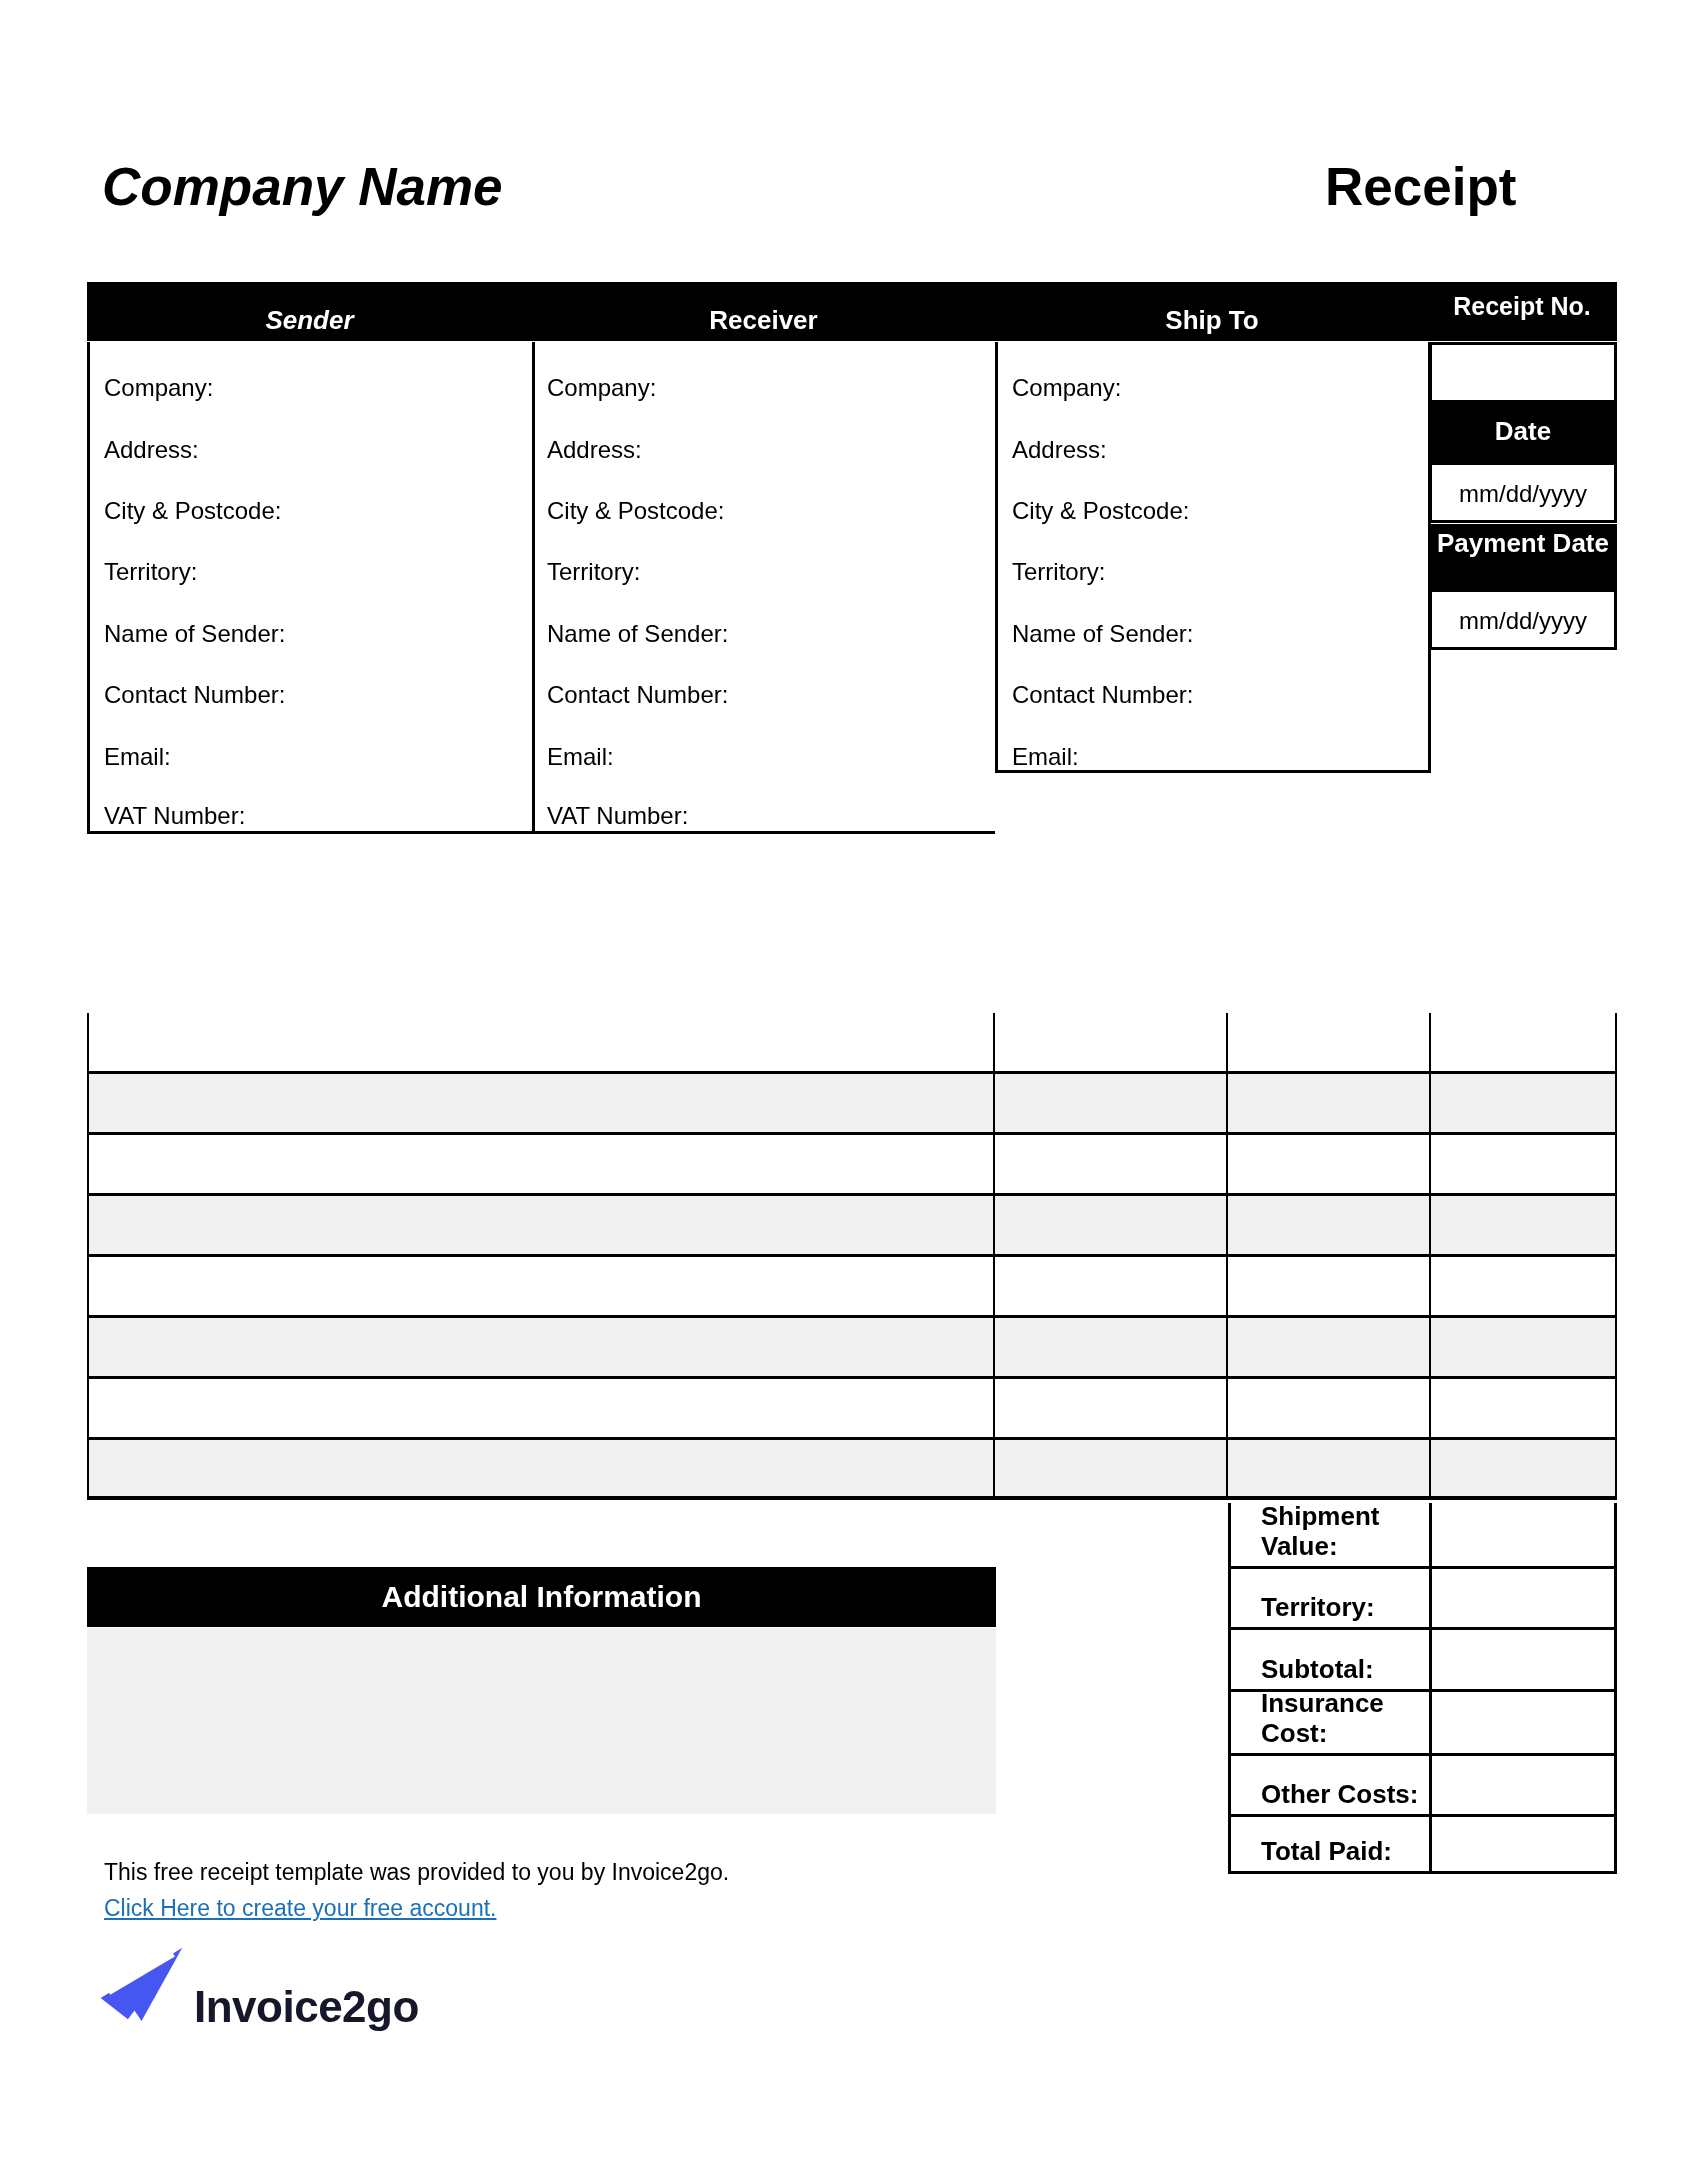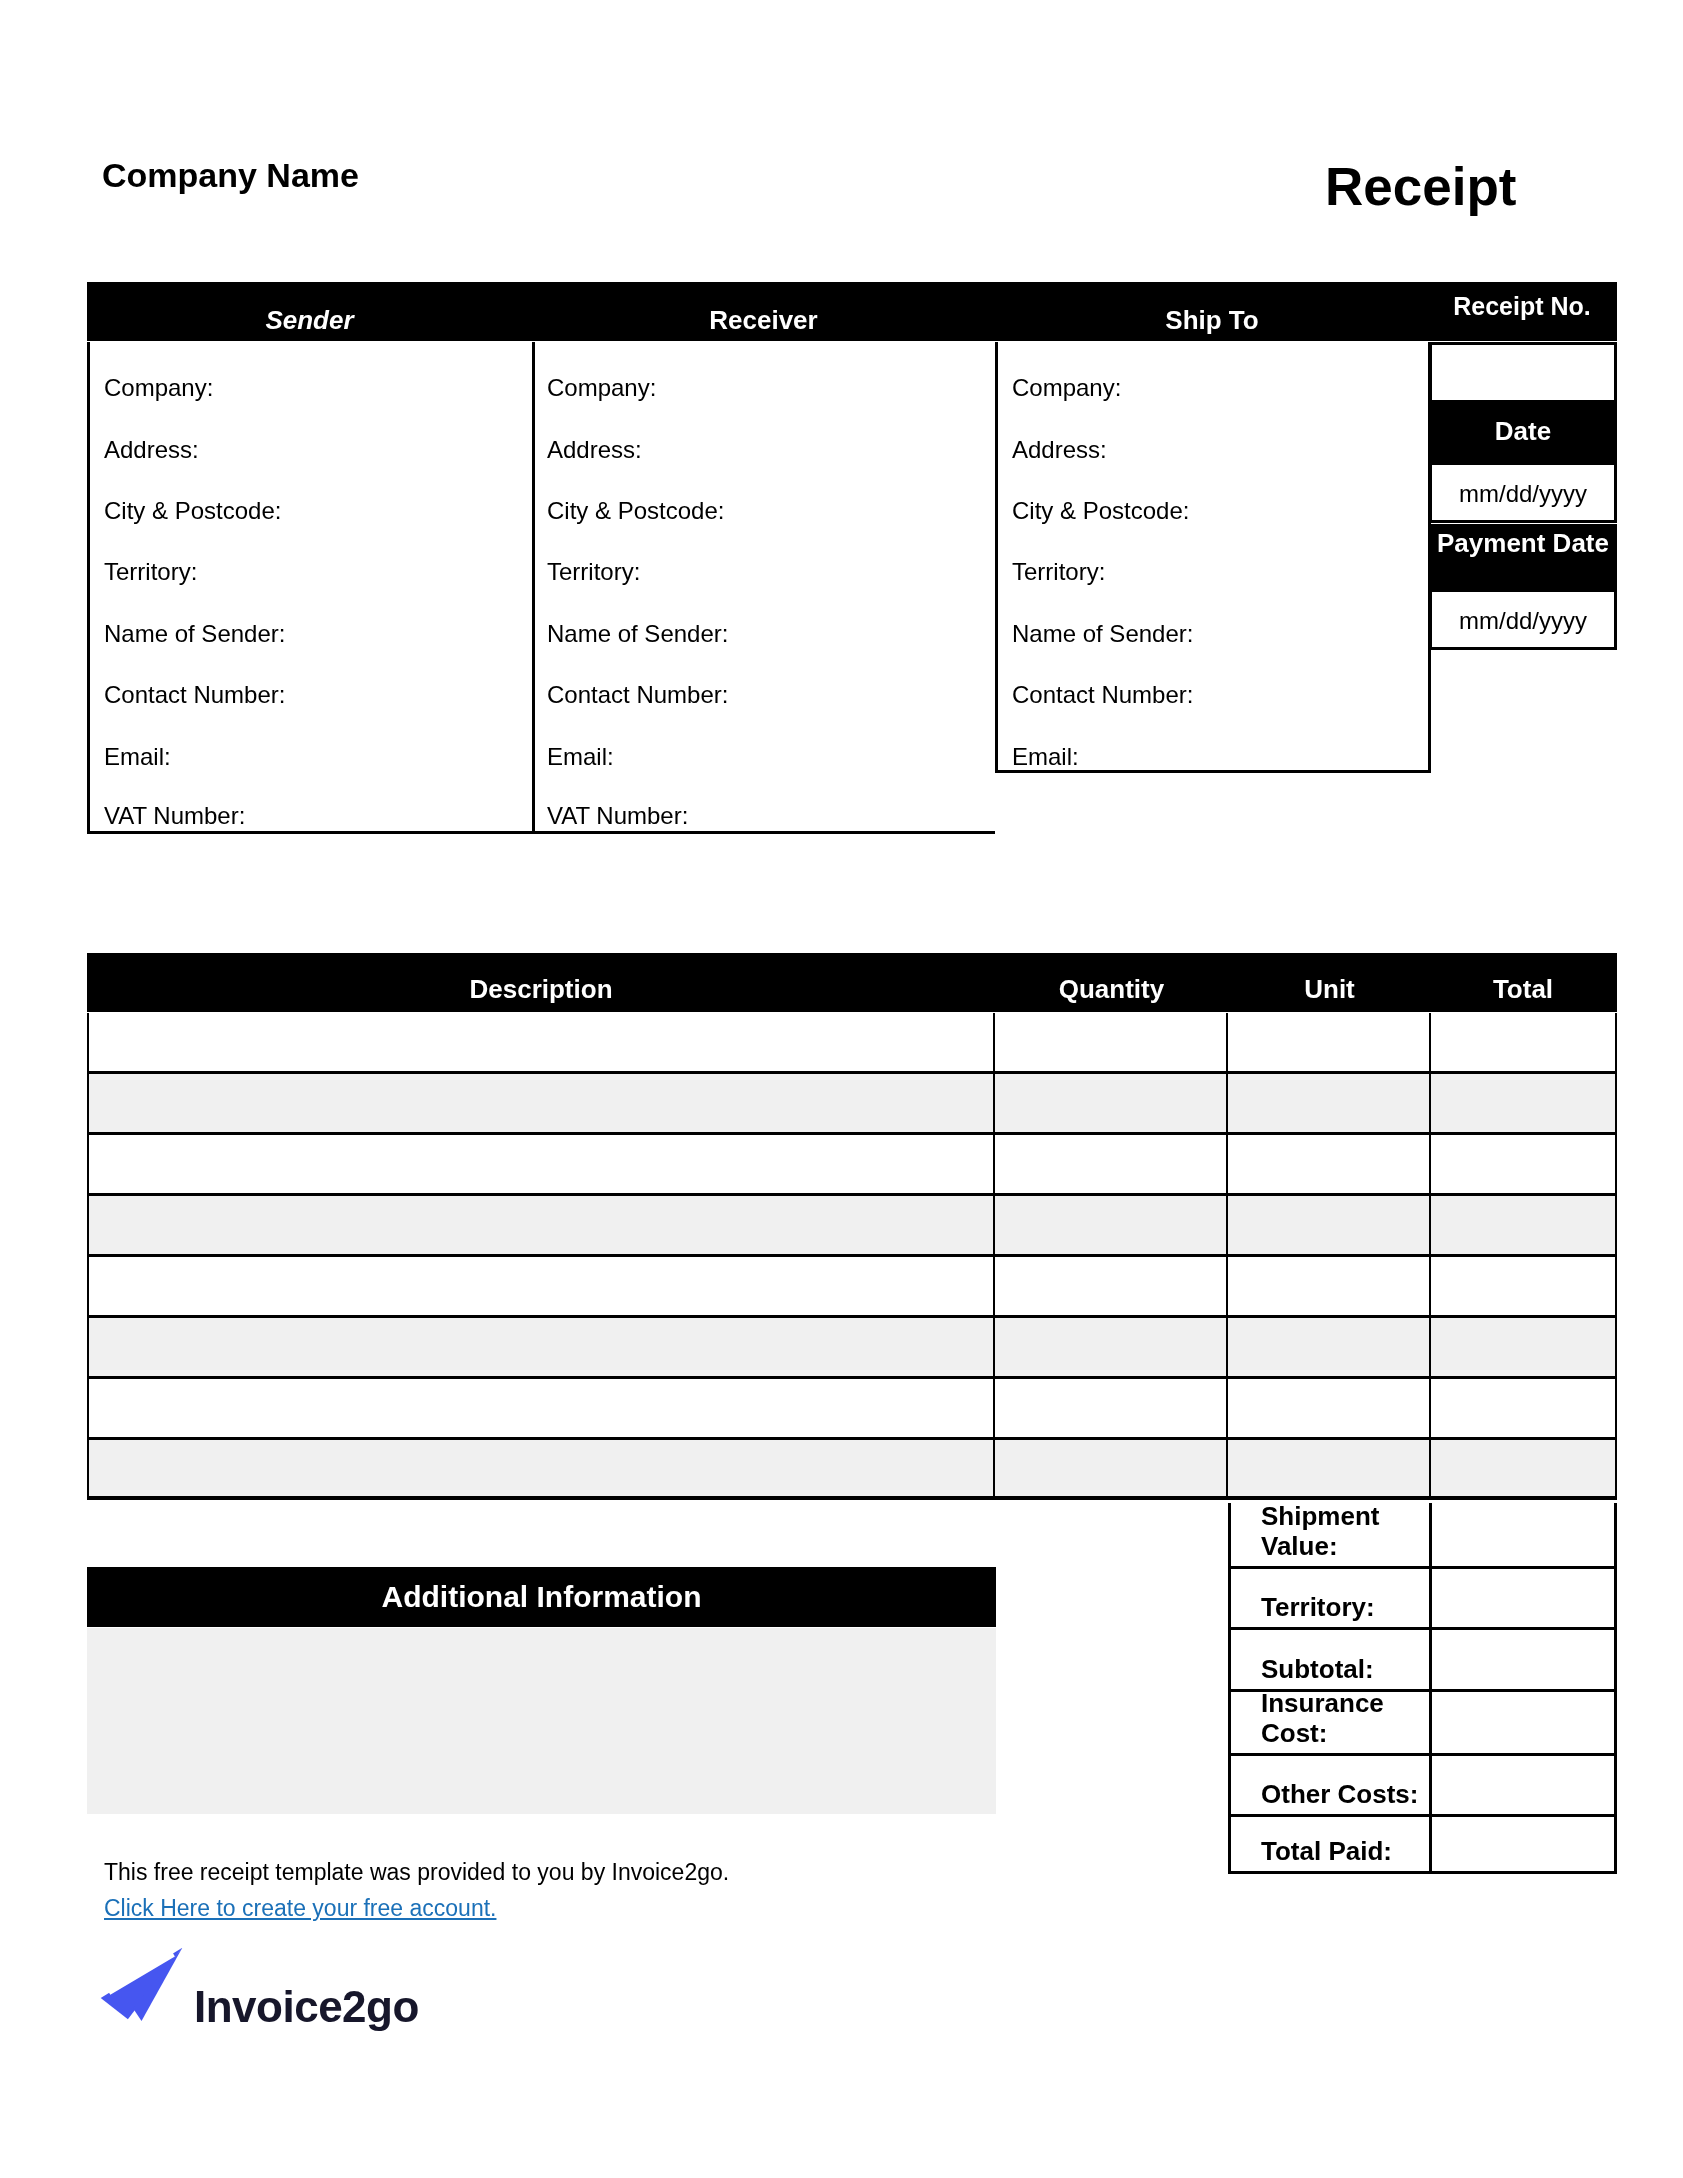--- a/index.html
+++ b/index.html
@@ -4,21 +4,21 @@
 <style>
   html,body { margin:0; padding:0; background:#888; }
   .page {
     position:relative; width:1683px; height:2178px; margin:0 auto;
     background:#ffffff; font-family:"Liberation Sans", sans-serif; color:#000;
     overflow:hidden;
   }
   .abs { position:absolute; }
 
   
-  .company-name { left:102px; top:156px; font-size:34px; font-weight:bold; letter-spacing:0px; }
+  .company-name { left:102px; top:156px; font-size:53px; font-weight:bold; letter-spacing:0px;font-style:italic; }
   .doc-title    { left:1325px; top:156px; width:228px; font-size:53px; font-weight:bold; text-align:left; }
 
   
   .parties-bar { left:87px; top:282px; width:1530px; height:59px; background:#000; }
   .bar-label { position:absolute; color:#fff; font-weight:bold; font-size:26px; text-align:center; }
   .bl-sender   { left:0px;    bottom:5px; width:445px;font-style:italic; }
   .bl-receiver { left:445px;  bottom:5px; width:463px; }
   .bl-shipto   { left:908px;  bottom:5px; width:434px; }
   .bl-receiptno{ left:1341px; top:10px;   width:188px; font-size:25px; }
 
@@ -126,26 +126,20 @@
   <div class="party-field fx-shipto fy-4">Name of Sender:</div>
   <div class="party-field fx-shipto fy-5">Contact Number:</div>
   <div class="party-field fx-shipto fy-6">Email:</div>
 
   <div class="abs dcol receiptno-box"></div>
   <div class="abs dcol date-header">Date</div>
   <div class="abs dcol date-value">mm/dd/yyyy</div>
   <div class="abs dcol paydate-header">Payment Date</div>
   <div class="abs dcol paydate-value">mm/dd/yyyy</div>
 
-  <div class="abs items-bar">
-    <div class="bar-label ih-description">Description</div>
-    <div class="bar-label ih-quantity">Quantity</div>
-    <div class="bar-label ih-unit">Unit</div>
-    <div class="bar-label ih-total">Total</div>
-  </div>
   <div class="abs items-body">
       <div class="item-row">
         <div class="item-cell cell-description"></div>
         <div class="item-cell cell-quantity"></div>
         <div class="item-cell cell-unit"></div>
         <div class="item-cell cell-total"></div>
       </div>
       <div class="item-row">
         <div class="item-cell cell-description"></div>
         <div class="item-cell cell-quantity"></div>

